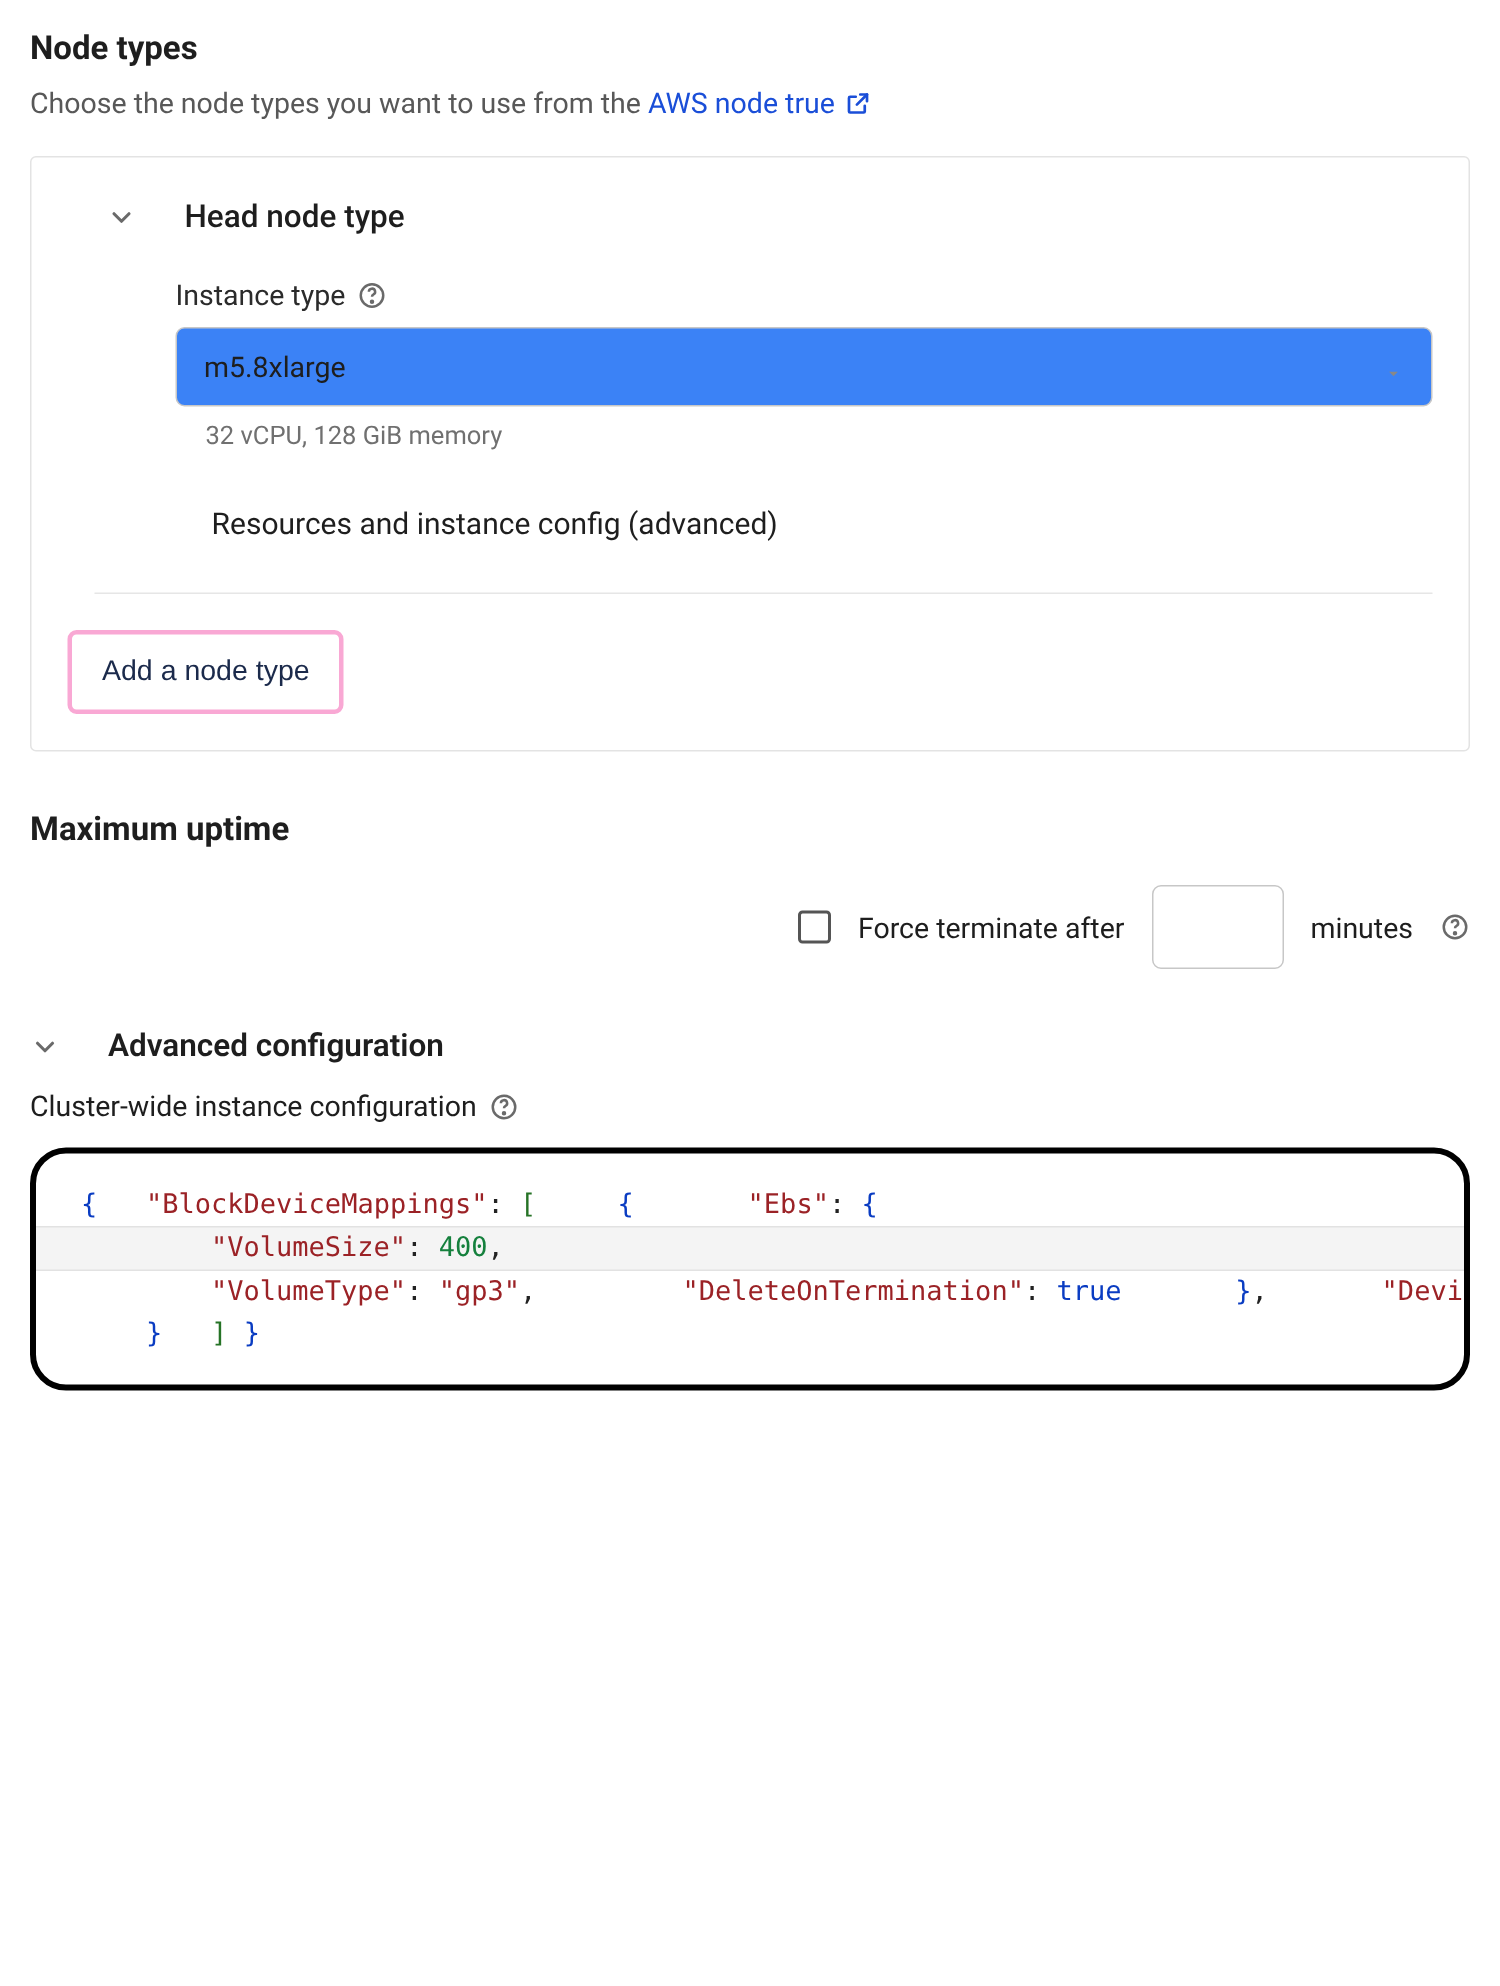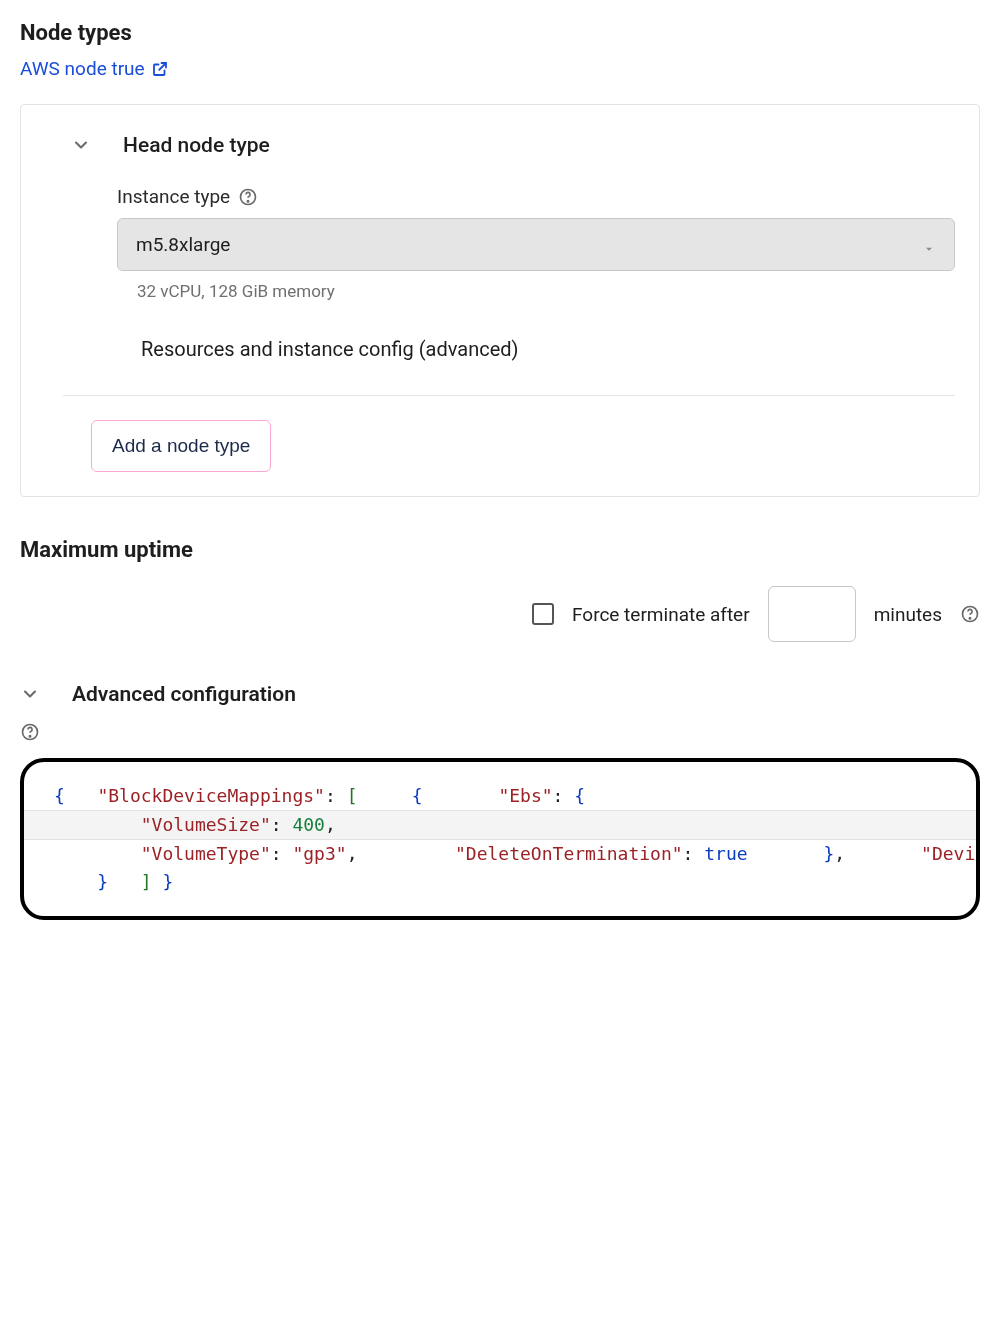--- a/index.html
+++ b/index.html
@@ -80,21 +80,21 @@
   }
   .select-box {
     border: 1px solid #c7c7c7;
     border-radius: 6px;
     padding: 14px 18px;
     display: flex;
     justify-content: space-between;
     align-items: center;
     cursor: pointer;
     font-size: 19px;
-    background: #e5e5e5;
+    background: #3b82f6;
   }
   .select-box .caret {
     width: 14px;
     height: 14px;
     color: #888;
   }
   .helper-text {
     font-size: 17px;
     color: #707070;
     margin: 10px 0 0 20px;
@@ -105,28 +105,27 @@
     align-items: center;
     gap: 20px;
     cursor: pointer;
   }
   hr.divider {
     border: none;
     border-top: 1px solid #e6e6e6;
     margin: 34px 0 24px 18px;
   }
   .outline-button {
-    border: 1px solid #f9a8d4;
+    border: 3px solid #f9a8d4;
     background: #fff;
     border-radius: 6px;
     padding: 14px 20px;
     font-size: 19px;
     color: #1b2a4b;
     cursor: pointer;
-    margin-left: 46px;
   }
   .uptime-row {
     display: flex;
     align-items: center;
     gap: 18px;
     margin: 24px 0 40px 14px;
     justify-content: flex-end;
   }
   .checkbox {
     width: 22px;
@@ -183,20 +182,21 @@
     margin-right: -30px;
     padding-left: 30px;
     padding-right: 30px;
   }
 </style>
 </head>
 <body>
 
 <h2>Node types</h2>
 <div class="subtitle">
+  <span>Choose the node types you want to use from the </span>
   <a class="link">
     <span>AWS node true</span>
     <span class="ext-icon">
       <svg viewBox="0 0 24 24" fill="none" stroke="#1a4ed8" stroke-width="2.4" stroke-linecap="round" stroke-linejoin="round">
         <path d="M14 4h6v6"></path>
           <path d="M20 4l-9 9"></path>
           <path d="M18 14v5a1 1 0 0 1-1 1H5a1 1 0 0 1-1-1V7a1 1 0 0 1 1-1h5"></path>
       </svg>
     </span>
   </a>
@@ -267,20 +267,21 @@
 <div class="collapsible-header" style="margin-bottom:16px;">
   <span class="chevron">
     <svg viewBox="0 0 24 24" fill="none" stroke="currentColor" stroke-width="2.5" stroke-linecap="round" stroke-linejoin="round">
         <polyline points="6 9 12 15 18 9"></polyline>
       </svg>
   </span>
   <span style="font-size:21px;font-weight:600;">Advanced configuration</span>
 </div>
 
 <div class="section-heading-row">
+  <span class="section-heading">Cluster-wide instance configuration</span>
   <span class="help-icon">
     <svg viewBox="0 0 24 24" fill="none" stroke="currentColor" stroke-width="2">
         <circle cx="12" cy="12" r="9"></circle>
         <path d="M9.5 9a2.5 2.5 0 1 1 3.5 2.3c-.8.4-1 .9-1 1.7"></path>
         <circle cx="12" cy="17" r="0.8" fill="currentColor"></circle>
       </svg>
   </span>
 </div>
 
 <div class="code-box">

